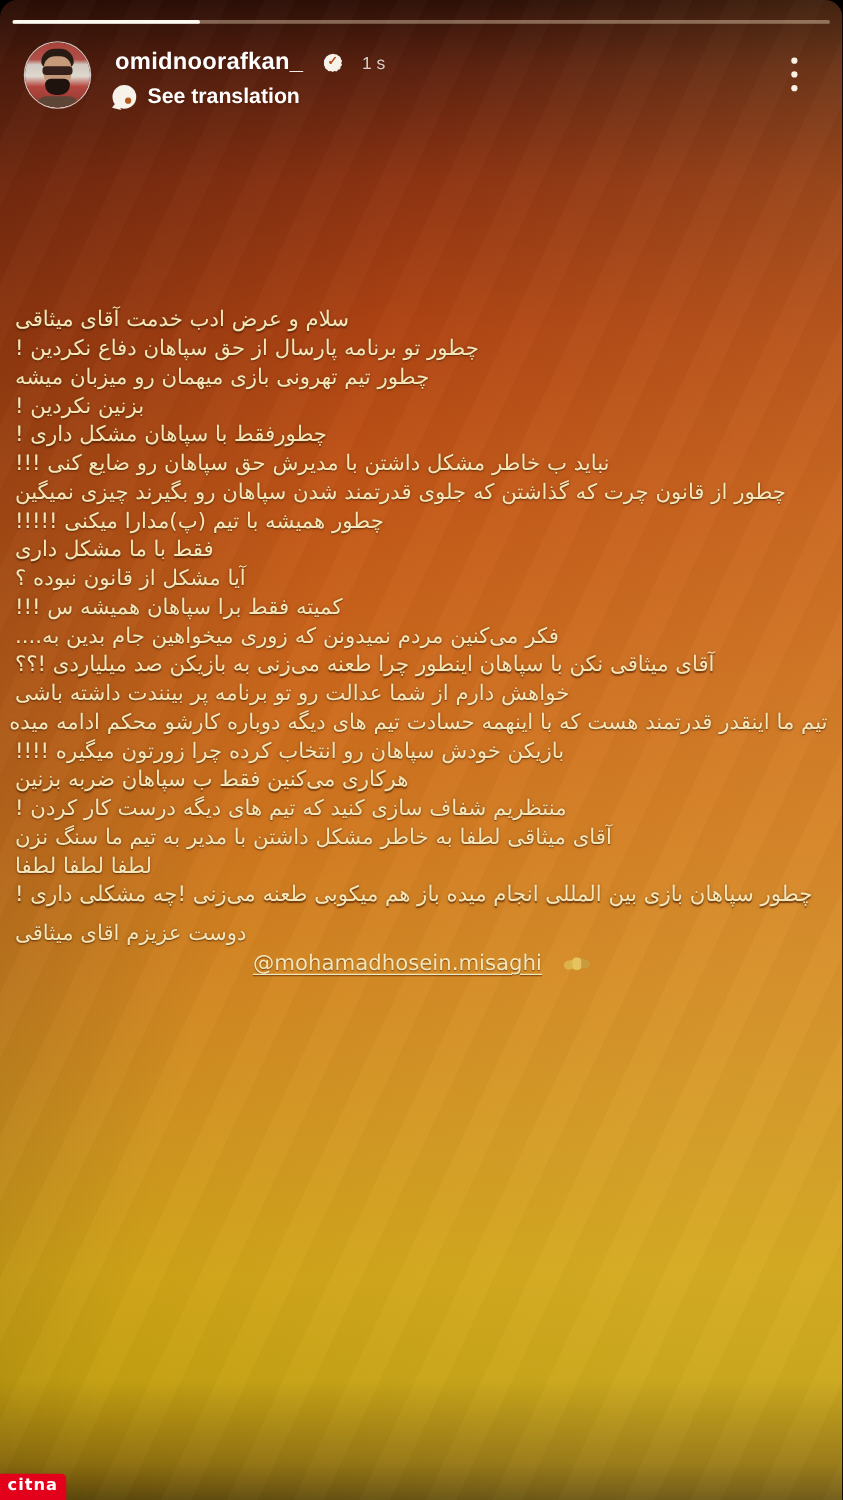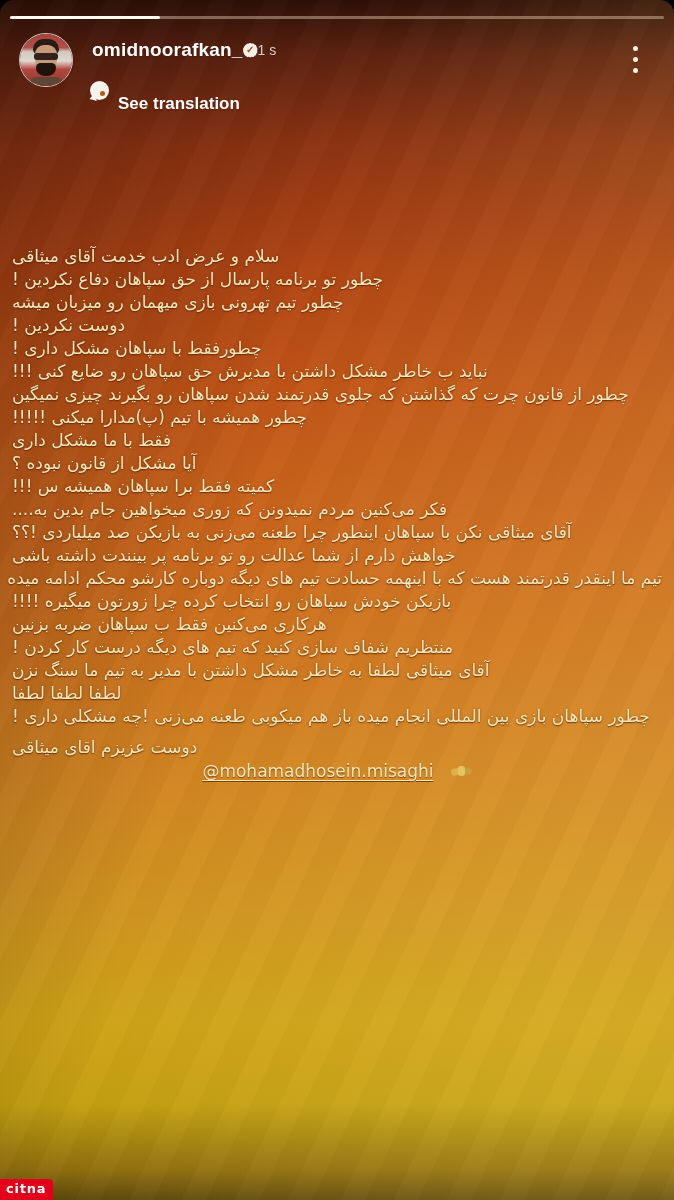--- a/index.html
+++ b/index.html
@@ -22,36 +22,36 @@
   
   .header{position:absolute;top:30px;left:0;right:0;height:62px;}
   .avatar{position:absolute;left:20px;top:4px;width:52px;height:52px;border-radius:50%;
     overflow:hidden;box-shadow:0 0 0 1px rgba(255,255,255,0.75);
     background:linear-gradient(180deg,#a8423a 0%,#b05048 26%,#cfc9c0 34%,#ded8cf 52%,#b4463e 68%,#8f3830 100%);}
   .av-hair{position:absolute;top:5px;left:13px;width:26px;height:15px;background:#281b13;border-radius:12px 12px 5px 5px;}
   .av-face{position:absolute;top:11px;left:15px;width:22px;height:24px;background:#c49a78;border-radius:9px;}
   .av-glasses{position:absolute;top:19px;left:14px;width:24px;height:7px;background:#35201b;border-radius:3px;}
   .av-beard{position:absolute;top:29px;left:16px;width:20px;height:13px;background:#1f130d;border-radius:5px 5px 9px 9px;}
   .av-body{position:absolute;bottom:0;left:9px;width:34px;height:9px;background:#5e4637;border-radius:8px 8px 0 0;}
-  .name-row{position:absolute;left:92px;top:9px;display:flex;align-items:center;gap:0;}
+  .name-row{position:absolute;left:92px;top:9px;display:flex;align-items:center;gap:16px;}
   .username{color:#ffffff;font-weight:700;font-size:19px;letter-spacing:0.2px;
     text-shadow:0 1px 2px rgba(60,20,5,0.45);}
   .badge{width:15px;height:15px;border-radius:50%;background:#f6f2ea;display:flex;
     align-items:center;justify-content:center;flex:0 0 auto;
     clip-path:polygon(50% 0%,61% 6%,74% 4%,81% 14%,93% 18%,94% 31%,100% 41%,96% 54%,100% 63%,92% 73%,91% 85%,79% 88%,72% 98%,59% 95%,50% 100%,41% 95%,28% 98%,21% 88%,9% 85%,8% 73%,0% 63%,4% 54%,0% 41%,6% 31%,7% 18%,19% 14%,26% 4%,39% 6%);}
   .badge span{color:#ad4a16;font-size:10px;font-weight:700;line-height:1;}
   .timestamp{color:rgba(255,255,255,0.78);font-size:14px;text-shadow:0 1px 2px rgba(60,20,5,0.4);}
   .translation-row{position:absolute;left:90px;top:37px;display:flex;align-items:center;gap:9px;cursor:pointer;}
   .bubble-icon{position:relative;width:19px;height:19px;background:#f7f3ea;border-radius:50%;flex:0 0 auto;}
   .bubble-icon::after{content:"";position:absolute;left:1px;bottom:-2px;width:0;height:0;
     border-left:7px solid #f7f3ea;border-top:4px solid transparent;border-bottom:3px solid transparent;
     transform:rotate(38deg);}
   .bubble-icon::before{content:"";position:absolute;right:4px;bottom:4px;width:5px;height:5px;
     border-radius:50%;background:#b3591c;}
-  .translation-label{color:#ffffff;font-weight:700;font-size:17px;text-shadow:0 1px 2px rgba(60,20,5,0.45);margin-top:27px;}
+  .translation-label{color:#ffffff;font-weight:700;font-size:17px;text-shadow:0 1px 2px rgba(60,20,5,0.45);}
   .menu-dots{position:absolute;right:34px;top:14px;display:flex;flex-direction:column;gap:6px;
     padding:2px;cursor:pointer;}
   .menu-dots i{width:5px;height:5px;border-radius:50%;background:#f8f2e4;display:block;}
   
   .caption{position:absolute;top:245px;left:12px;right:12px;direction:rtl;text-align:left;}
   .caption-line{font-family:"DejaVu Sans", sans-serif;font-size:17px;line-height:23px;
     color:#f3e6b8;text-shadow:0 1px 1px rgba(75,32,6,0.65),0 0 3px rgba(75,32,6,0.35);
     white-space:nowrap;}
   .caption-line:nth-child(22){margin-top:8px;}
   .mention-row{direction:ltr;display:flex;align-items:center;justify-content:center;gap:17px;
@@ -102,21 +102,21 @@
         <i></i>
         <i></i>
     </div>
   </div>
 
   <div class="caption">
     <div>
         <div class="caption-line">سلام و عرض ادب خدمت آقای میثاقی</div>
         <div class="caption-line">چطور تو برنامه پارسال از حق سپاهان دفاع نکردین !</div>
         <div class="caption-line">چطور تیم تهرونی بازی میهمان رو میزبان میشه</div>
-        <div class="caption-line">دوست نکردین !</div>
+        <div class="caption-line">بزنین نکردین !</div>
         <div class="caption-line">چطورفقط با سپاهان مشکل داری !</div>
         <div class="caption-line">نباید ب خاطر مشکل داشتن با مدیرش حق سپاهان رو ضایع کنی !!!</div>
         <div class="caption-line">چطور از قانون چرت که گذاشتن که جلوی قدرتمند شدن سپاهان رو بگیرند چیزی نمیگین</div>
         <div class="caption-line">چطور همیشه با تیم (پ)مدارا میکنی !!!!!</div>
         <div class="caption-line">فقط با ما مشکل داری</div>
         <div class="caption-line">آیا مشکل از قانون نبوده ؟</div>
         <div class="caption-line">کمیته فقط برا سپاهان همیشه س !!!</div>
         <div class="caption-line">فکر می‌کنین مردم نمیدونن که زوری میخواهین جام بدین به....</div>
         <div class="caption-line">آقای میثاقی نکن با سپاهان اینطور  چرا طعنه می‌زنی به بازیکن صد میلیاردی !؟؟</div>
         <div class="caption-line">خواهش دارم از شما عدالت رو تو برنامه پر بینندت داشته باشی</div>

